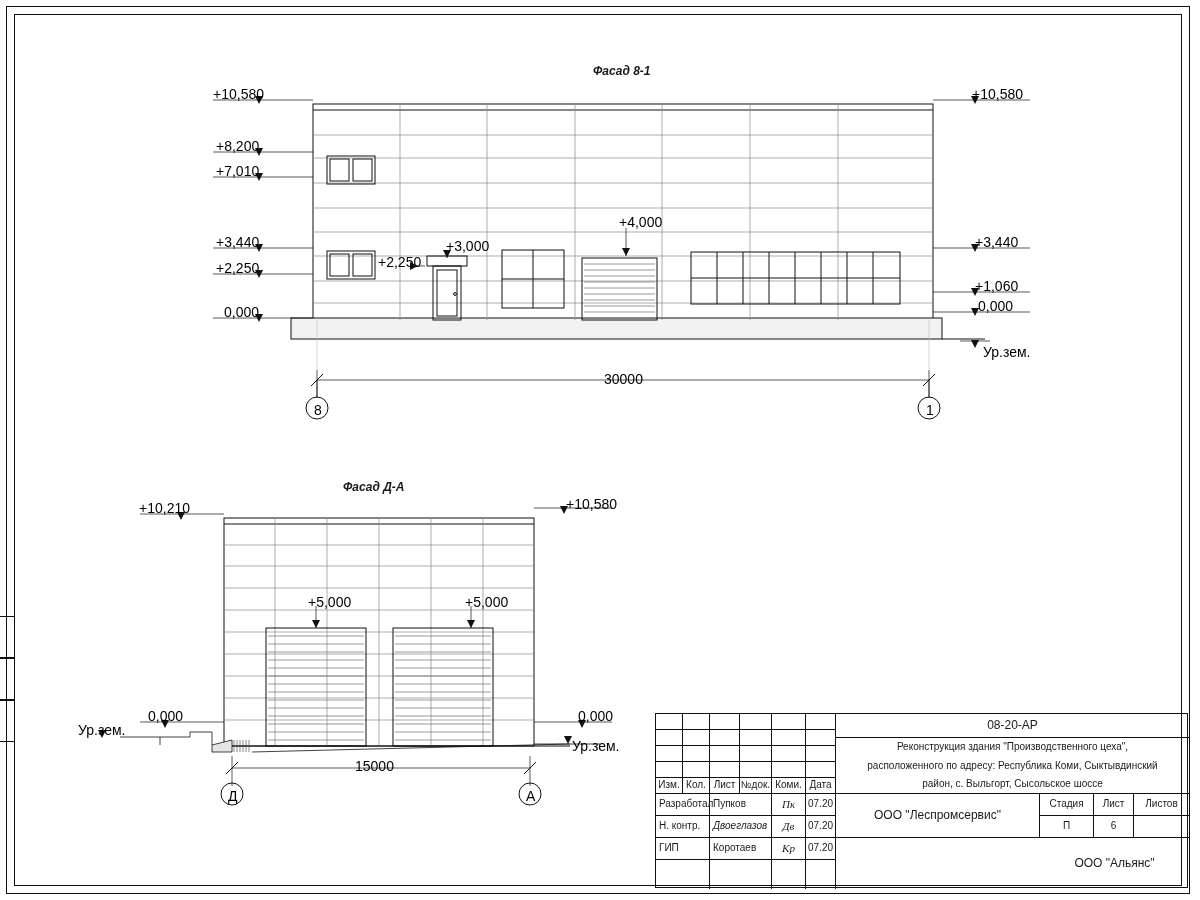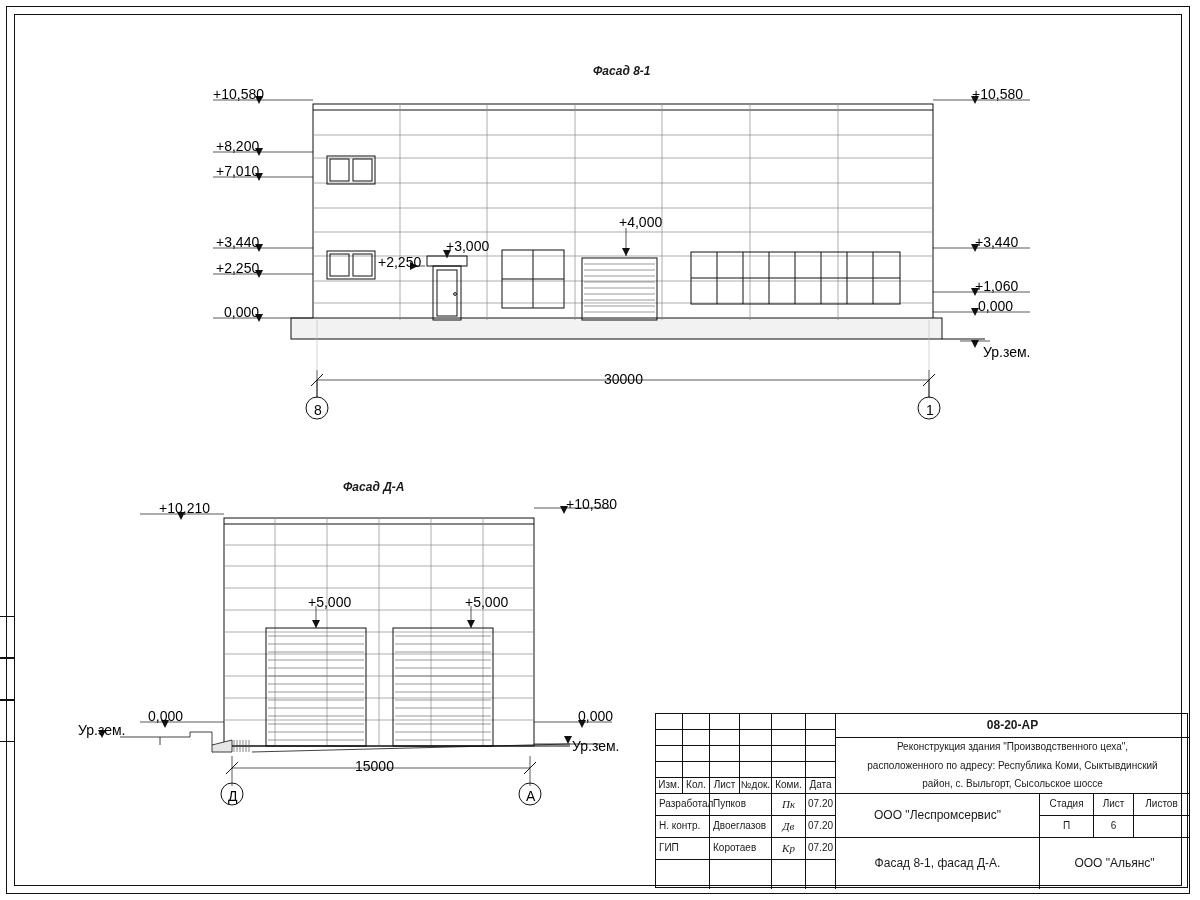--- a/index.html
+++ b/index.html
@@ -293,21 +293,21 @@
   <div class="lbl" style="left:446px;top:238px;">+3,000</div>
   <div class="lbl" style="left:378px;top:254px;">+2,250</div>
   <div class="lbl" style="left:619px;top:214px;">+4,000</div>
 
   <div class="lbl" style="left:604px;top:371px;">30000</div>
   <div class="lbl" style="left:314px;top:402px;">8</div>
   <div class="lbl" style="left:926px;top:402px;">1</div>
 
   <div class="title-it" style="left:343px;top:480px;">Фасад Д-А</div>
 
-  <div class="lbl" style="left:139px;top:500px;margin-left:20px;">+10,210</div>
+  <div class="lbl" style="left:139px;top:500px;">+10,210</div>
   <div class="lbl" style="left:148px;top:708px;">0,000</div>
   <div class="lbl" style="left:78px;top:722px;">Ур.зем.</div>
 
   <div class="lbl" style="left:566px;top:496px;">+10,580</div>
   <div class="lbl" style="left:578px;top:708px;">0,000</div>
   <div class="lbl" style="left:572px;top:738px;">Ур.зем.</div>
 
   <div class="lbl" style="left:308px;top:594px;">+5,000</div>
   <div class="lbl" style="left:465px;top:594px;">+5,000</div>
 
@@ -351,47 +351,46 @@
     <div class="cell sm" style="left:84px;top:64px;width:32px;height:16px;">№док.</div>
     <div class="cell sm" style="left:116px;top:64px;width:34px;height:16px;">Коми.</div>
     <div class="cell sm" style="left:150px;top:64px;width:30px;height:16px;">Дата</div>
 
     <div class="cell sm left" style="left:0;top:80px;width:54px;height:22px;">Разработал</div>
     <div class="cell sm left" style="left:54px;top:80px;width:62px;height:22px;">Пупков</div>
     <div class="cell sig" style="left:116px;top:80px;width:34px;height:22px;">Пк</div>
     <div class="cell sm" style="left:150px;top:80px;width:30px;height:22px;">07.20</div>
 
     <div class="cell sm left" style="left:0;top:102px;width:54px;height:22px;">Н. контр.</div>
-    <div class="cell sm left" style="left:54px;top:102px;width:62px;height:22px;">Двоеглазов</div>
+    <div class="cell sm left" style="left:54px;top:102px;width:62px;height:22px;font-style:italic;">Двоеглазов</div>
     <div class="cell sig" style="left:116px;top:102px;width:34px;height:22px;">Дв</div>
     <div class="cell sm" style="left:150px;top:102px;width:30px;height:22px;">07.20</div>
 
     <div class="cell sm left" style="left:0;top:124px;width:54px;height:22px;">ГИП</div>
     <div class="cell sm left" style="left:54px;top:124px;width:62px;height:22px;">Коротаев</div>
     <div class="cell sig" style="left:116px;top:124px;width:34px;height:22px;text-align:center;">Кр</div>
     <div class="cell sm" style="left:150px;top:124px;width:30px;height:22px;">07.20</div>
 
     <div class="cell" style="left:0;top:146px;width:54px;height:29px;border-bottom:none;"></div>
     <div class="cell" style="left:54px;top:146px;width:62px;height:29px;border-bottom:none;"></div>
     <div class="cell" style="left:116px;top:146px;width:34px;height:29px;border-bottom:none;"></div>
     <div class="cell" style="left:150px;top:146px;width:30px;height:29px;border-bottom:none;"></div>
 
-    <div class="cell big" style="left:180px;top:0;width:353px;height:24px;border-right:none;font-weight:bold;">08-20-АР</div>
+    <div class="cell big" style="left:180px;top:0;width:353px;height:24px;border-right:none;font-weight:normal;">08-20-АР</div>
 
     <div class="cell" style="left:180px;top:24px;width:353px;height:19px;border-right:none;border-bottom:none;">Реконструкция здания "Производственного цеха",</div>
     <div class="cell" style="left:180px;top:62px;width:353px;height:18px;border-right:none;">район, с. Выльгорт, Сысольское шоссе</div>
     <div class="cell" style="left:180px;top:43px;width:353px;height:19px;border-right:none;border-bottom:none;">расположенного по адресу: Республика Коми, Сыктывдинский</div>
 
     <div class="cell big" style="left:180px;top:80px;width:204px;height:44px;">ООО "Леспромсервис"</div>
 
     <div class="cell sm" style="left:384px;top:80px;width:54px;height:22px;">Стадия</div>
     <div class="cell sm" style="left:438px;top:80px;width:40px;height:22px;">Лист</div>
     <div class="cell sm" style="left:478px;top:80px;width:55px;height:22px;border-right:none;">Листов</div>
 
     <div class="cell" style="left:384px;top:102px;width:54px;height:22px;">П</div>
     <div class="cell" style="left:438px;top:102px;width:40px;height:22px;">6</div>
     <div class="cell" style="left:478px;top:102px;width:55px;height:22px;border-right:none;"></div>
 
-    <div class="cell big" style="left:180px;top:124px;width:204px;height:51px;border-bottom:none;">Фасад 8-1, фасад Д-А.</div>
     <div class="cell big" style="left:384px;top:124px;width:149px;height:51px;border-right:none;border-bottom:none;">ООО "Альянс"</div>
   </div>
 
 </div>
 
 </body></html>

